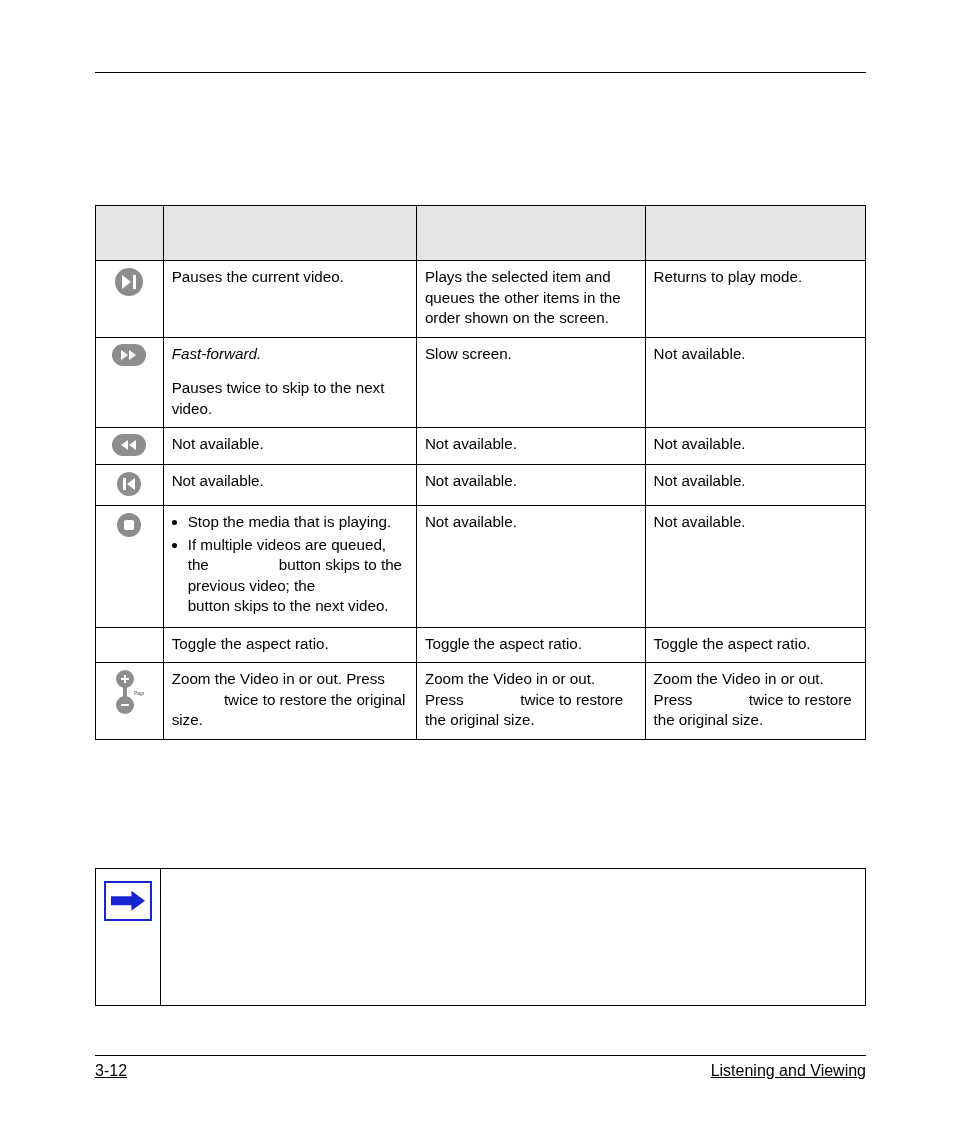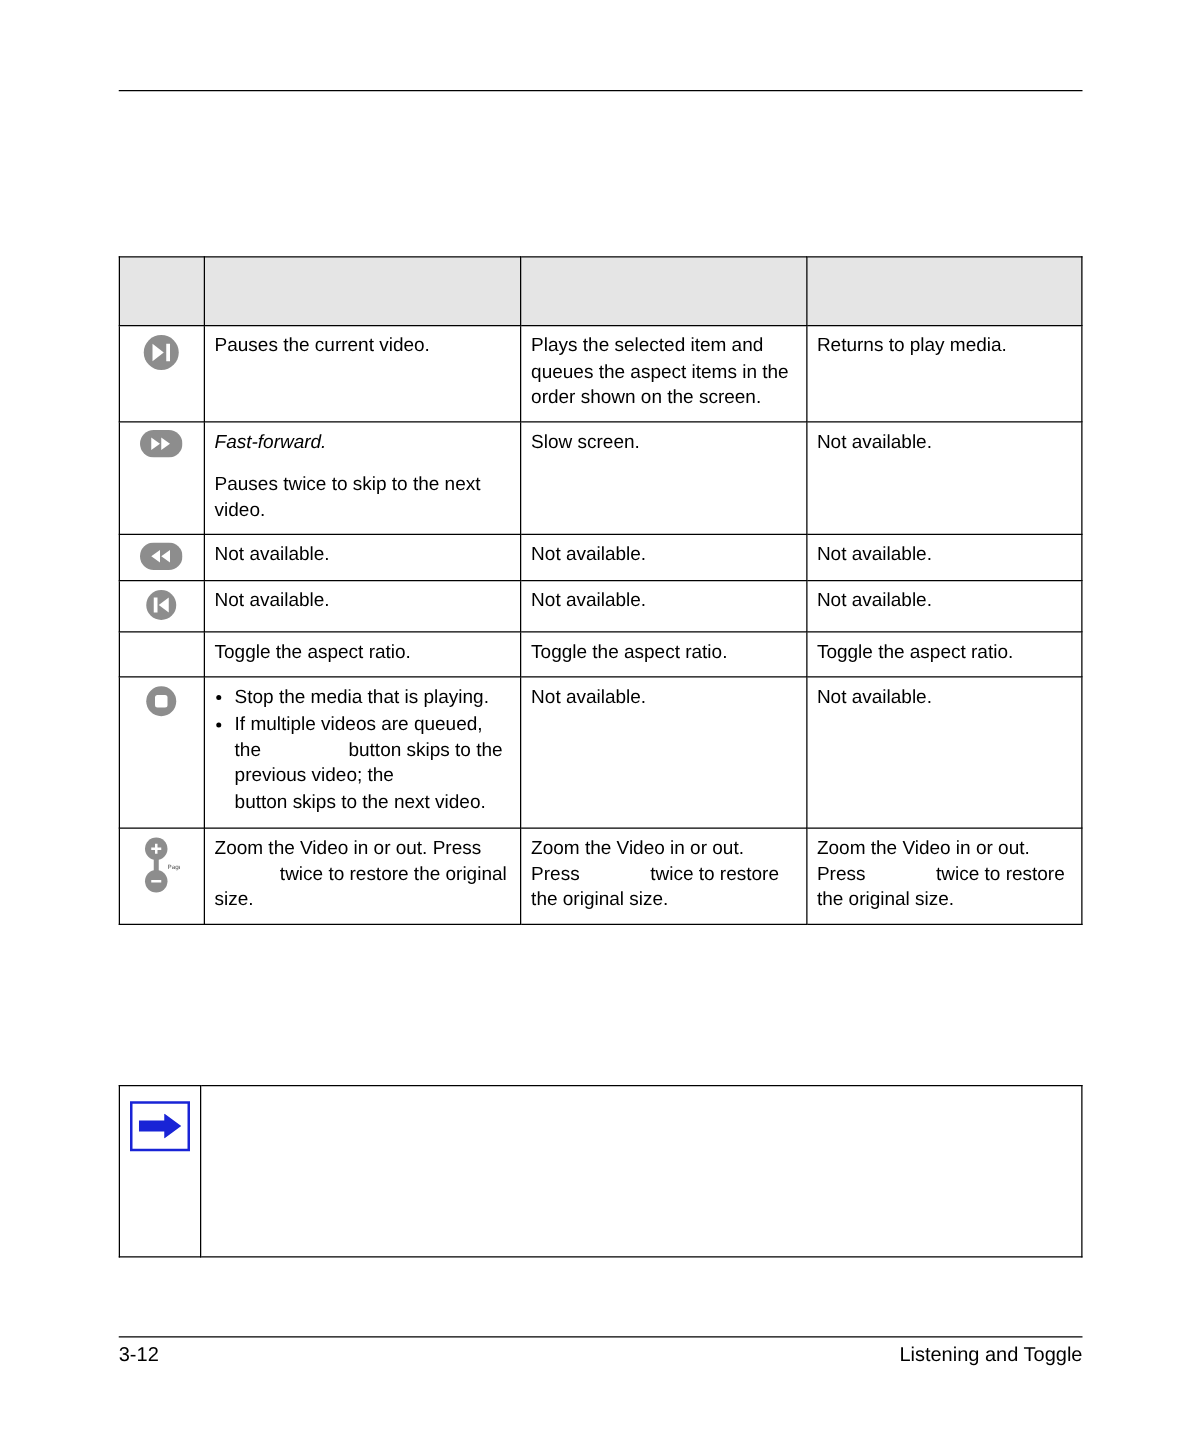--- a/index.html
+++ b/index.html
@@ -73,23 +73,24 @@
     background:#fff;
     margin-top: 4px;
   }
   .note-arrow {
     width: 34px; height: 20px;
     background: #1924d6;
     clip-path: polygon(0% 28%, 60% 28%, 60% 0%, 100% 50%, 60% 100%, 60% 72%, 0% 72%);
   }
   .footer {
     position: absolute;
-    bottom: 51px;
+    bottom: 65px;
     left: 95px;
     right: 88px;
+    text-decoration: underline;
   }
   .footer-line {
     border: none;
     border-top: 1px solid #000;
     margin-bottom: 6px;
   }
   .footer-row {
     display: flex;
     justify-content: space-between;
     font-size: 16px;
@@ -121,22 +122,22 @@
 
       <tr>
         <td class="icon-cell">
           <svg width="30" height="30" viewBox="0 0 30 30">
             <circle cx="15" cy="15" r="14" fill="#8d8d8d"></circle>
             <polygon points="8,8 8,22 17,15" fill="#fff"></polygon>
             <rect x="19" y="8" width="3" height="14" fill="#fff"></rect>
           </svg>
         </td>
         <td>Pauses the current video.</td>
-        <td>Plays the selected item and queues the aspect items in the order shown on the screen.</td>
-        <td>Returns to play media.</td>
+        <td>Plays the selected item and queues the other items in the order shown on the screen.</td>
+        <td>Returns to play mode.</td>
       </tr>
 
       <tr>
         <td class="icon-cell">
           <svg width="34" height="22" viewBox="0 0 34 22">
             <rect x="0" y="0" width="34" height="22" rx="11" fill="#8d8d8d"></rect>
             <polygon points="9,6 9,16 16,11" fill="#fff"></polygon>
             <polygon points="17,6 17,16 24,11" fill="#fff"></polygon>
           </svg>
         </td>
@@ -165,47 +166,47 @@
         <td class="icon-cell">
           <svg width="26" height="26" viewBox="0 0 26 26">
             <circle cx="13" cy="13" r="12" fill="#8d8d8d"></circle>
             <rect x="7" y="7" width="3" height="12" fill="#fff"></rect>
             <polygon points="19,7 19,19 11,13" fill="#fff"></polygon>
           </svg>
         </td>
         <td>Not available.</td>
         <td>Not available.</td>
         <td>Not available.</td>
-      </tr>
-
-      <tr>
-        <td class="icon-cell"></td>
-        <td>Toggle the aspect ratio.</td>
-        <td>Toggle the aspect ratio.</td>
-        <td>Toggle the aspect ratio.</td>
       </tr>
 
       <tr>
         <td class="icon-cell">
           <svg width="26" height="26" viewBox="0 0 26 26">
             <circle cx="13" cy="13" r="12" fill="#8d8d8d"></circle>
             <rect x="8" y="8" width="10" height="10" rx="2" fill="#fff"></rect>
           </svg>
         </td>
         <td>
           <ul class="bul">
             <li>Stop the media that is playing.</li>
             <li>
               <span>If multiple videos are queued, the</span><span class="inline-gap"></span><span>button skips to the previous video; the</span>
               <span class="inline-gap"></span><span>button skips to the next video.</span>
             </li>
           </ul>
         </td>
         <td>Not available.</td>
         <td>Not available.</td>
+      </tr>
+
+      <tr>
+        <td class="icon-cell"></td>
+        <td>Toggle the aspect ratio.</td>
+        <td>Toggle the aspect ratio.</td>
+        <td>Toggle the aspect ratio.</td>
       </tr>
 
       <tr>
         <td class="icon-cell">
           <svg width="30" height="46" viewBox="0 0 30 46">
             <circle cx="11" cy="10" r="9" fill="#8d8d8d"></circle>
             <rect x="7" y="9" width="8" height="2" fill="#fff"></rect>
             <rect x="10" y="6" width="2" height="8" fill="#fff"></rect>
             <rect x="9" y="17" width="4" height="12" fill="#8d8d8d"></rect>
             <circle cx="11" cy="36" r="9" fill="#8d8d8d"></circle>
@@ -249,16 +250,16 @@
       </td>
       <td></td>
     </tr>
   </tbody>
     </table>
 
   <div class="footer">
     <hr class="footer-line">
     <div class="footer-row">
       <span>3-12</span>
-      <span>Listening and Toggle</span>
+      <span>Listening and Viewing</span>
     </div>
   </div>
 </div>
 
 </body></html>

